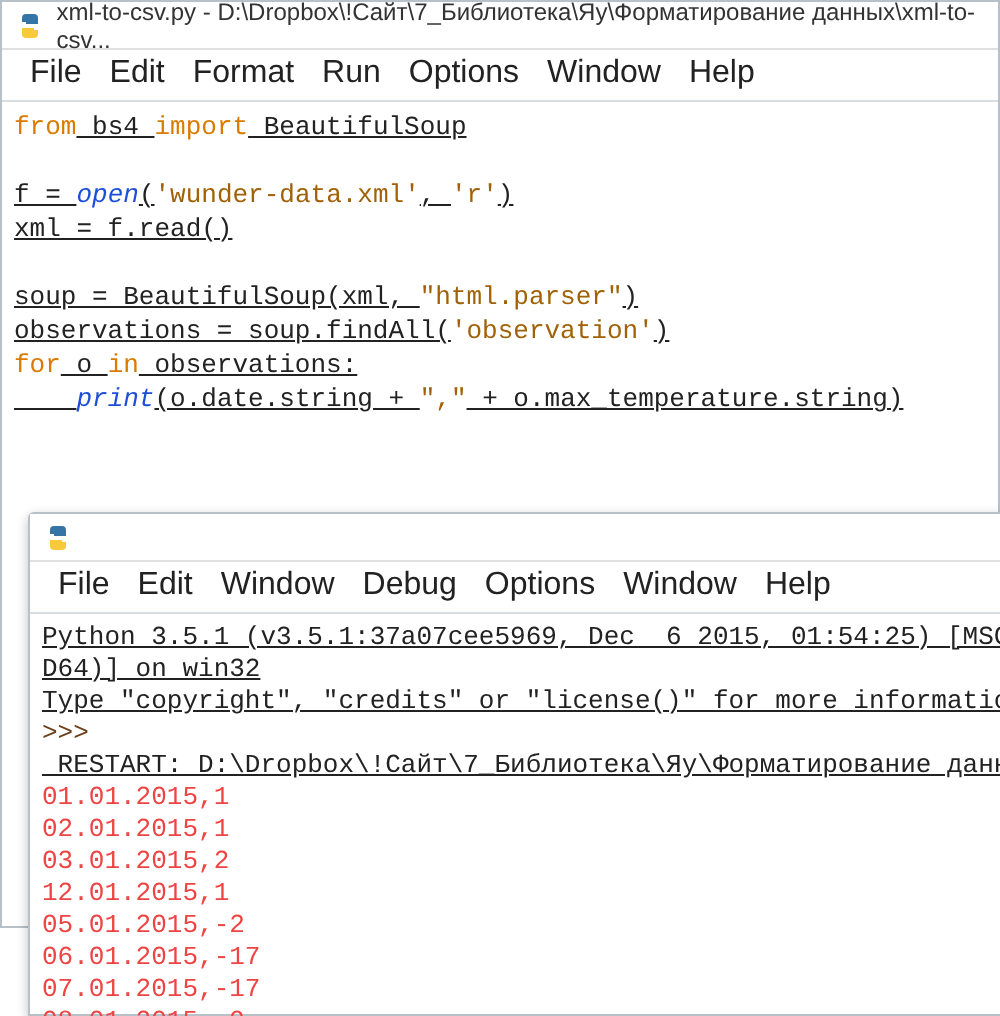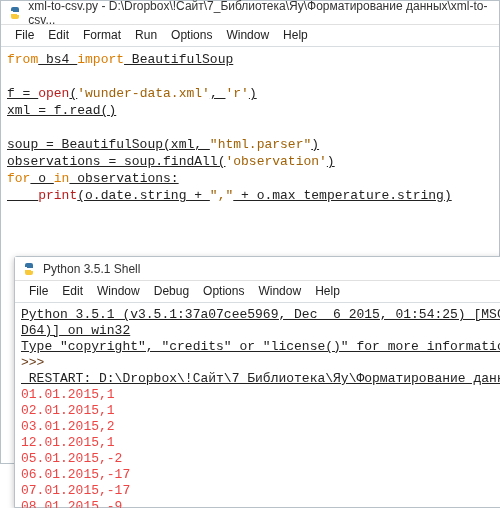--- a/index.html
+++ b/index.html
@@ -37,36 +37,36 @@
     color: #333;
   }
   .titlebar .icon {
     width: 16px; height: 16px; margin-right: 6px;
     display: inline-flex; align-items: center; justify-content: center;
   }
   .menubar {
     display: flex;
     gap: 14px;
     padding: 3px 14px 4px 14px;
-    font-size: 12px;
+    font-size: 16px;
     color: #222;
     background: #ffffff;
     border-bottom: 1px solid #d8dde2;
   }
   .menubar span { cursor: default; }
   .code-area {
     font-family: "Courier New", monospace;
     font-size: 13px;
     line-height: 17px;
     padding: 4px 6px;
     white-space: pre;
     overflow: hidden;
   }
   .kw-orange { color: #d97b00; }
-  .kw-purple { color: #b91c1c; }
+  .kw-purple { color: #1d4ed8; font-style: italic; }
   .kw-green  { color: #a16207; }
   .plain     { color: #222; text-decoration: underline; }
   .output-line { color: #ef4444; }
   .shell-code {
     font-family: "Courier New", monospace;
     font-size: 13px;
     line-height: 16px;
     padding: 4px 6px;
     color: #222;
     white-space: pre;
@@ -109,21 +109,20 @@
 </div>
 
 <div class="window shell-window">
   <div class="titlebar">
     <span class="icon">
       <svg width="14" height="14" viewBox="0 0 14 14">
           <path d="M6 1h3a2 2 0 012 2v3H5V5H3V3a2 2 0 012-2z" fill="#3574a5"></path>
           <path d="M8 13H5a2 2 0 01-2-2V8h6v1h2v2a2 2 0 01-2 2z" fill="#f9c93c"></path>
         </svg>
     </span>
-    <span>Python 3.5.1 Shell</span>
   </div>
   <div class="menubar">
     <span>File</span>
     <span>Edit</span>
     <span>Window</span>
     <span>Debug</span>
     <span>Options</span>
     <span>Window</span>
     <span>Help</span>
   </div>

